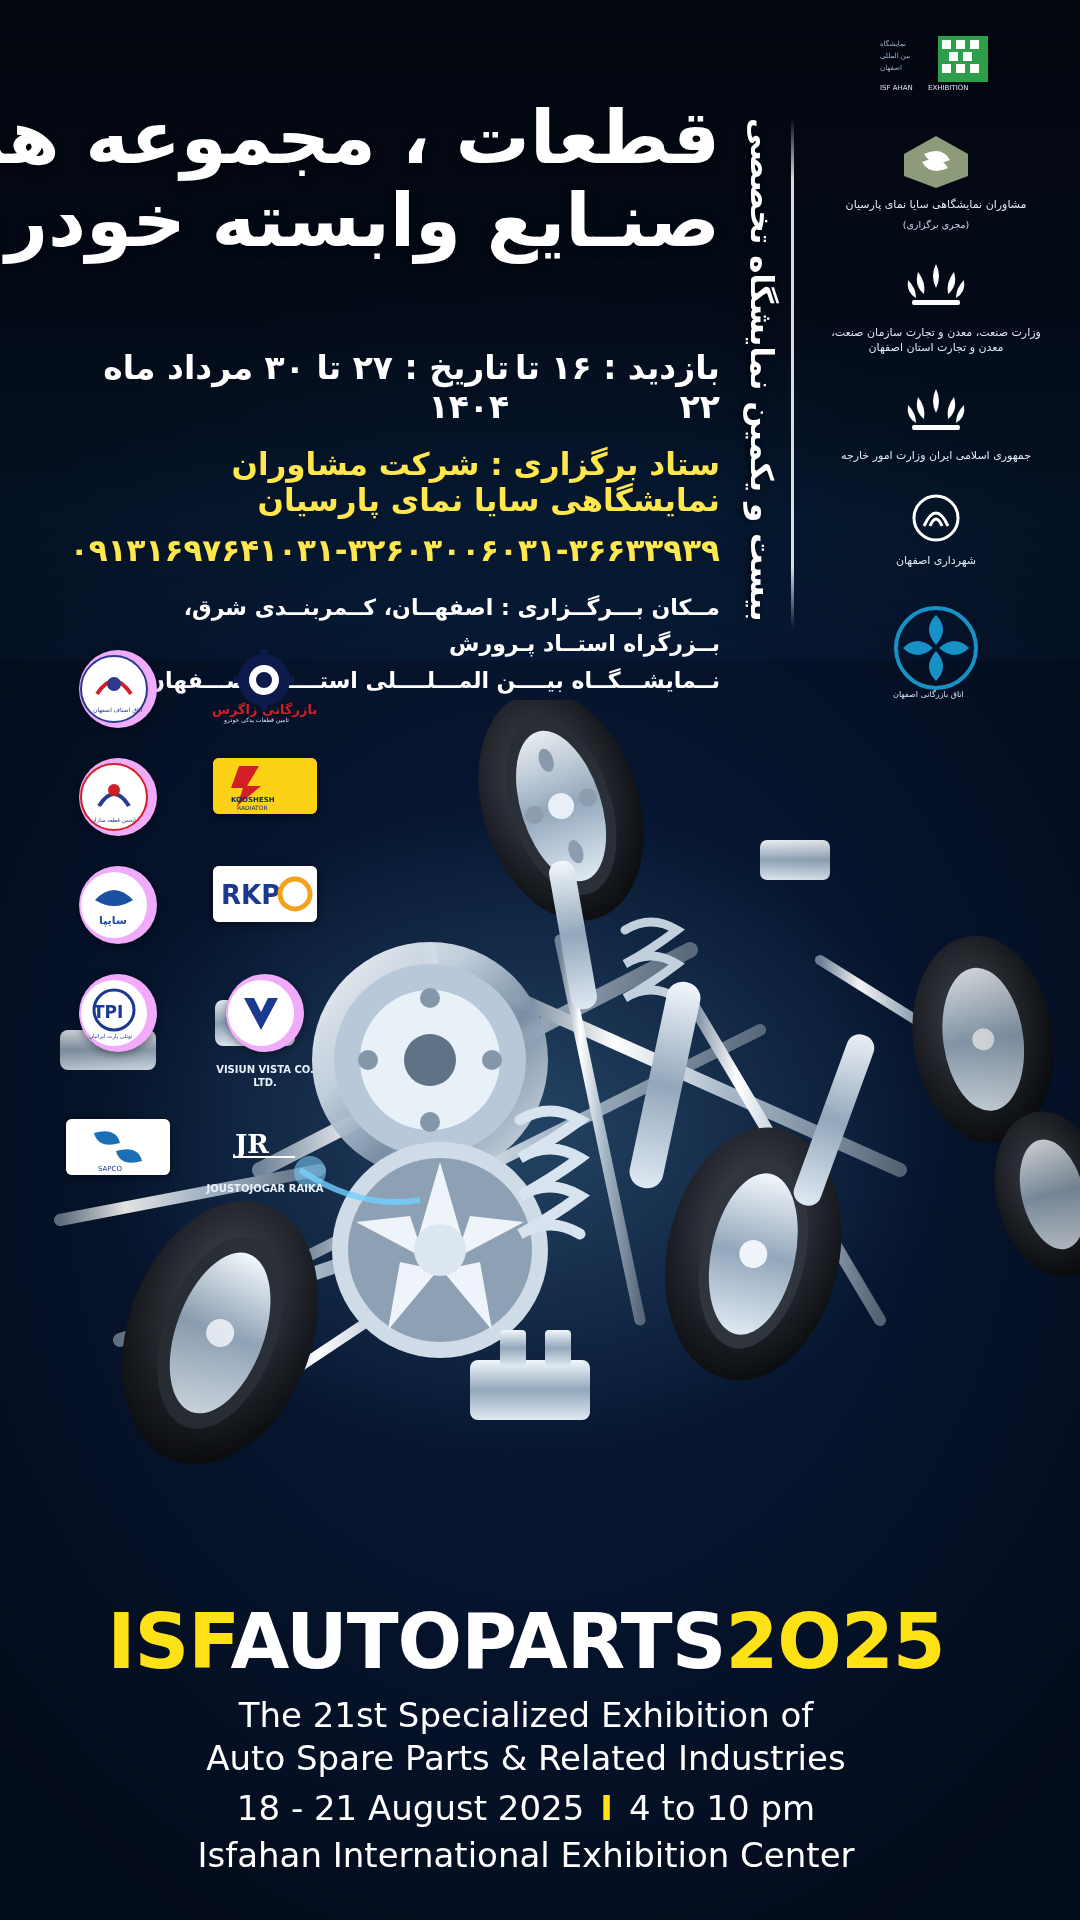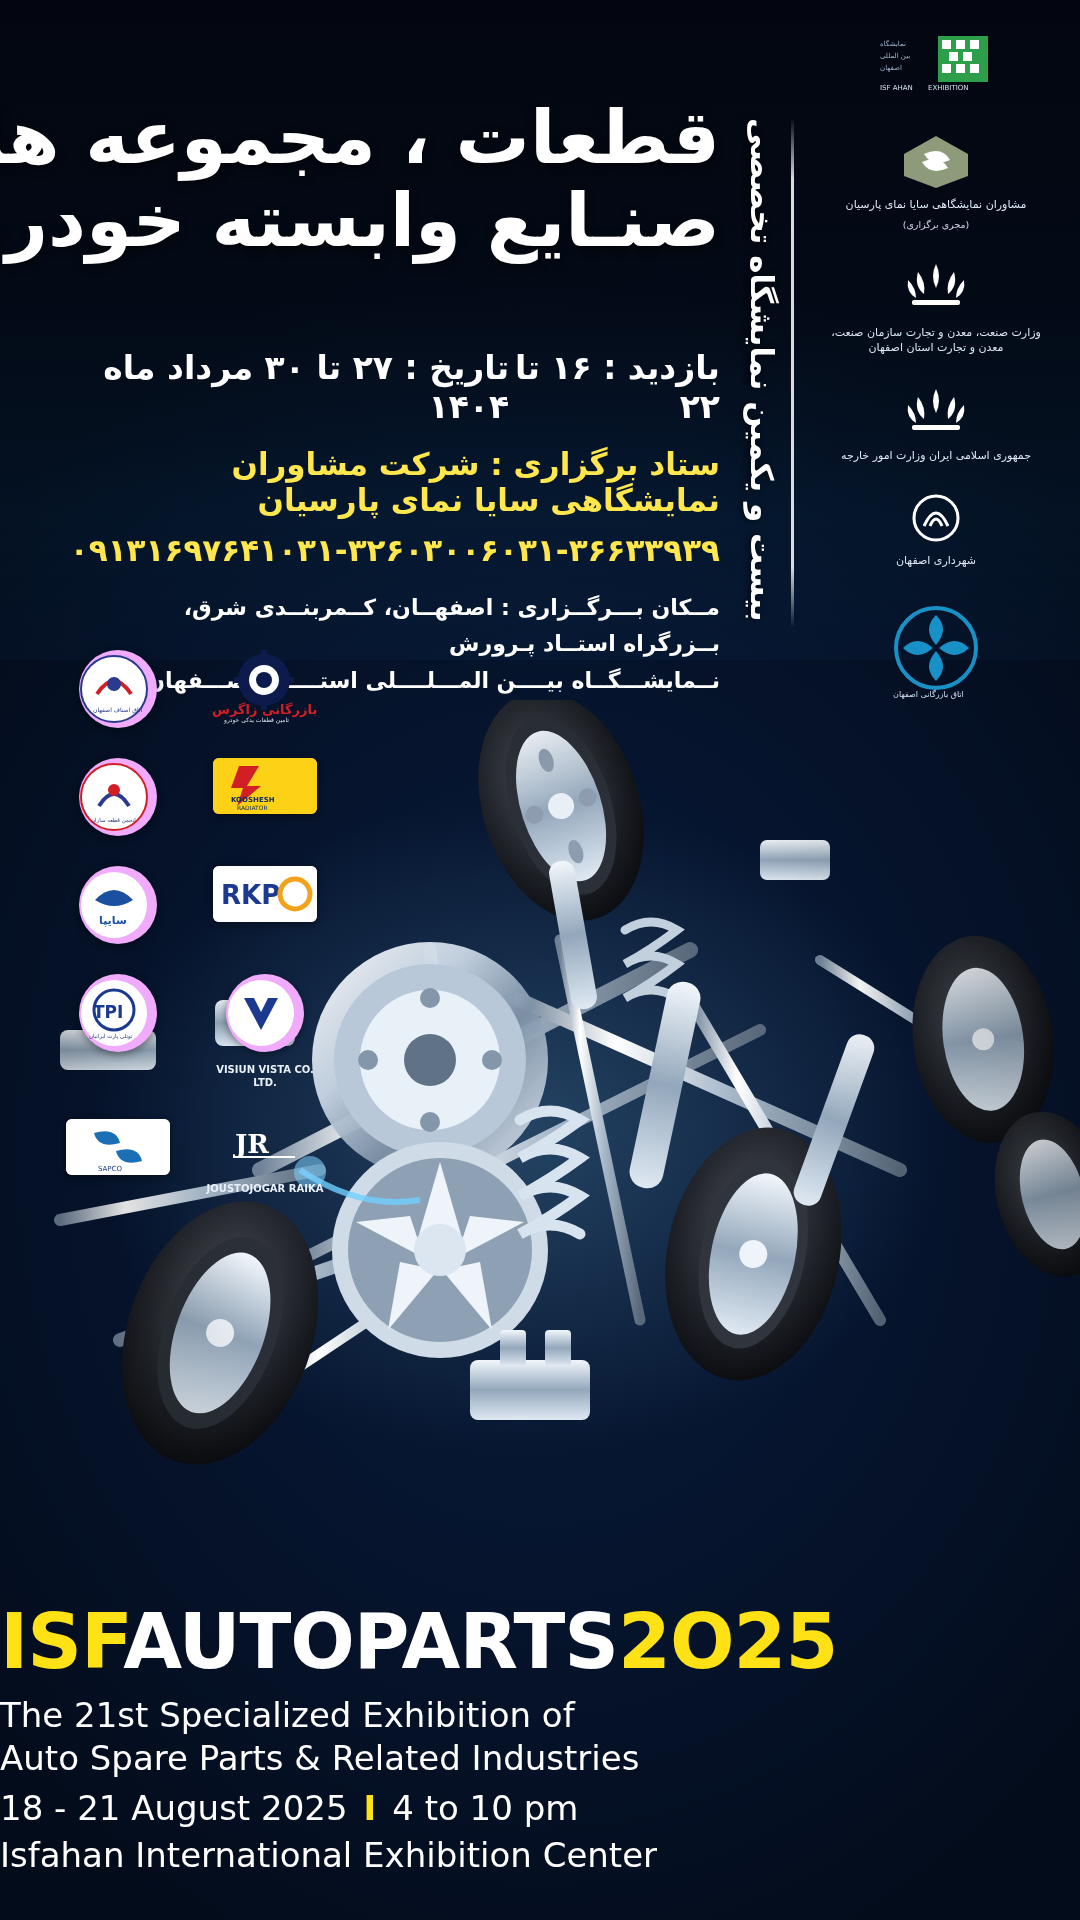--- a/index.html
+++ b/index.html
@@ -196,20 +196,21 @@
     width: 1080px; height: 900px;
     overflow: hidden;
   }
 
   
   .bottom {
     position: absolute;
     left: 0;
     bottom: 42px;
     width: 1052px;
+    text-align: center;
     direction: ltr;
   }
   .brand {
     font-size: 76px;
     font-weight: bold;
     letter-spacing: -1px;
     line-height: 1;
     margin-bottom: 14px;
     font-family: "DejaVu Sans", sans-serif;
   }

